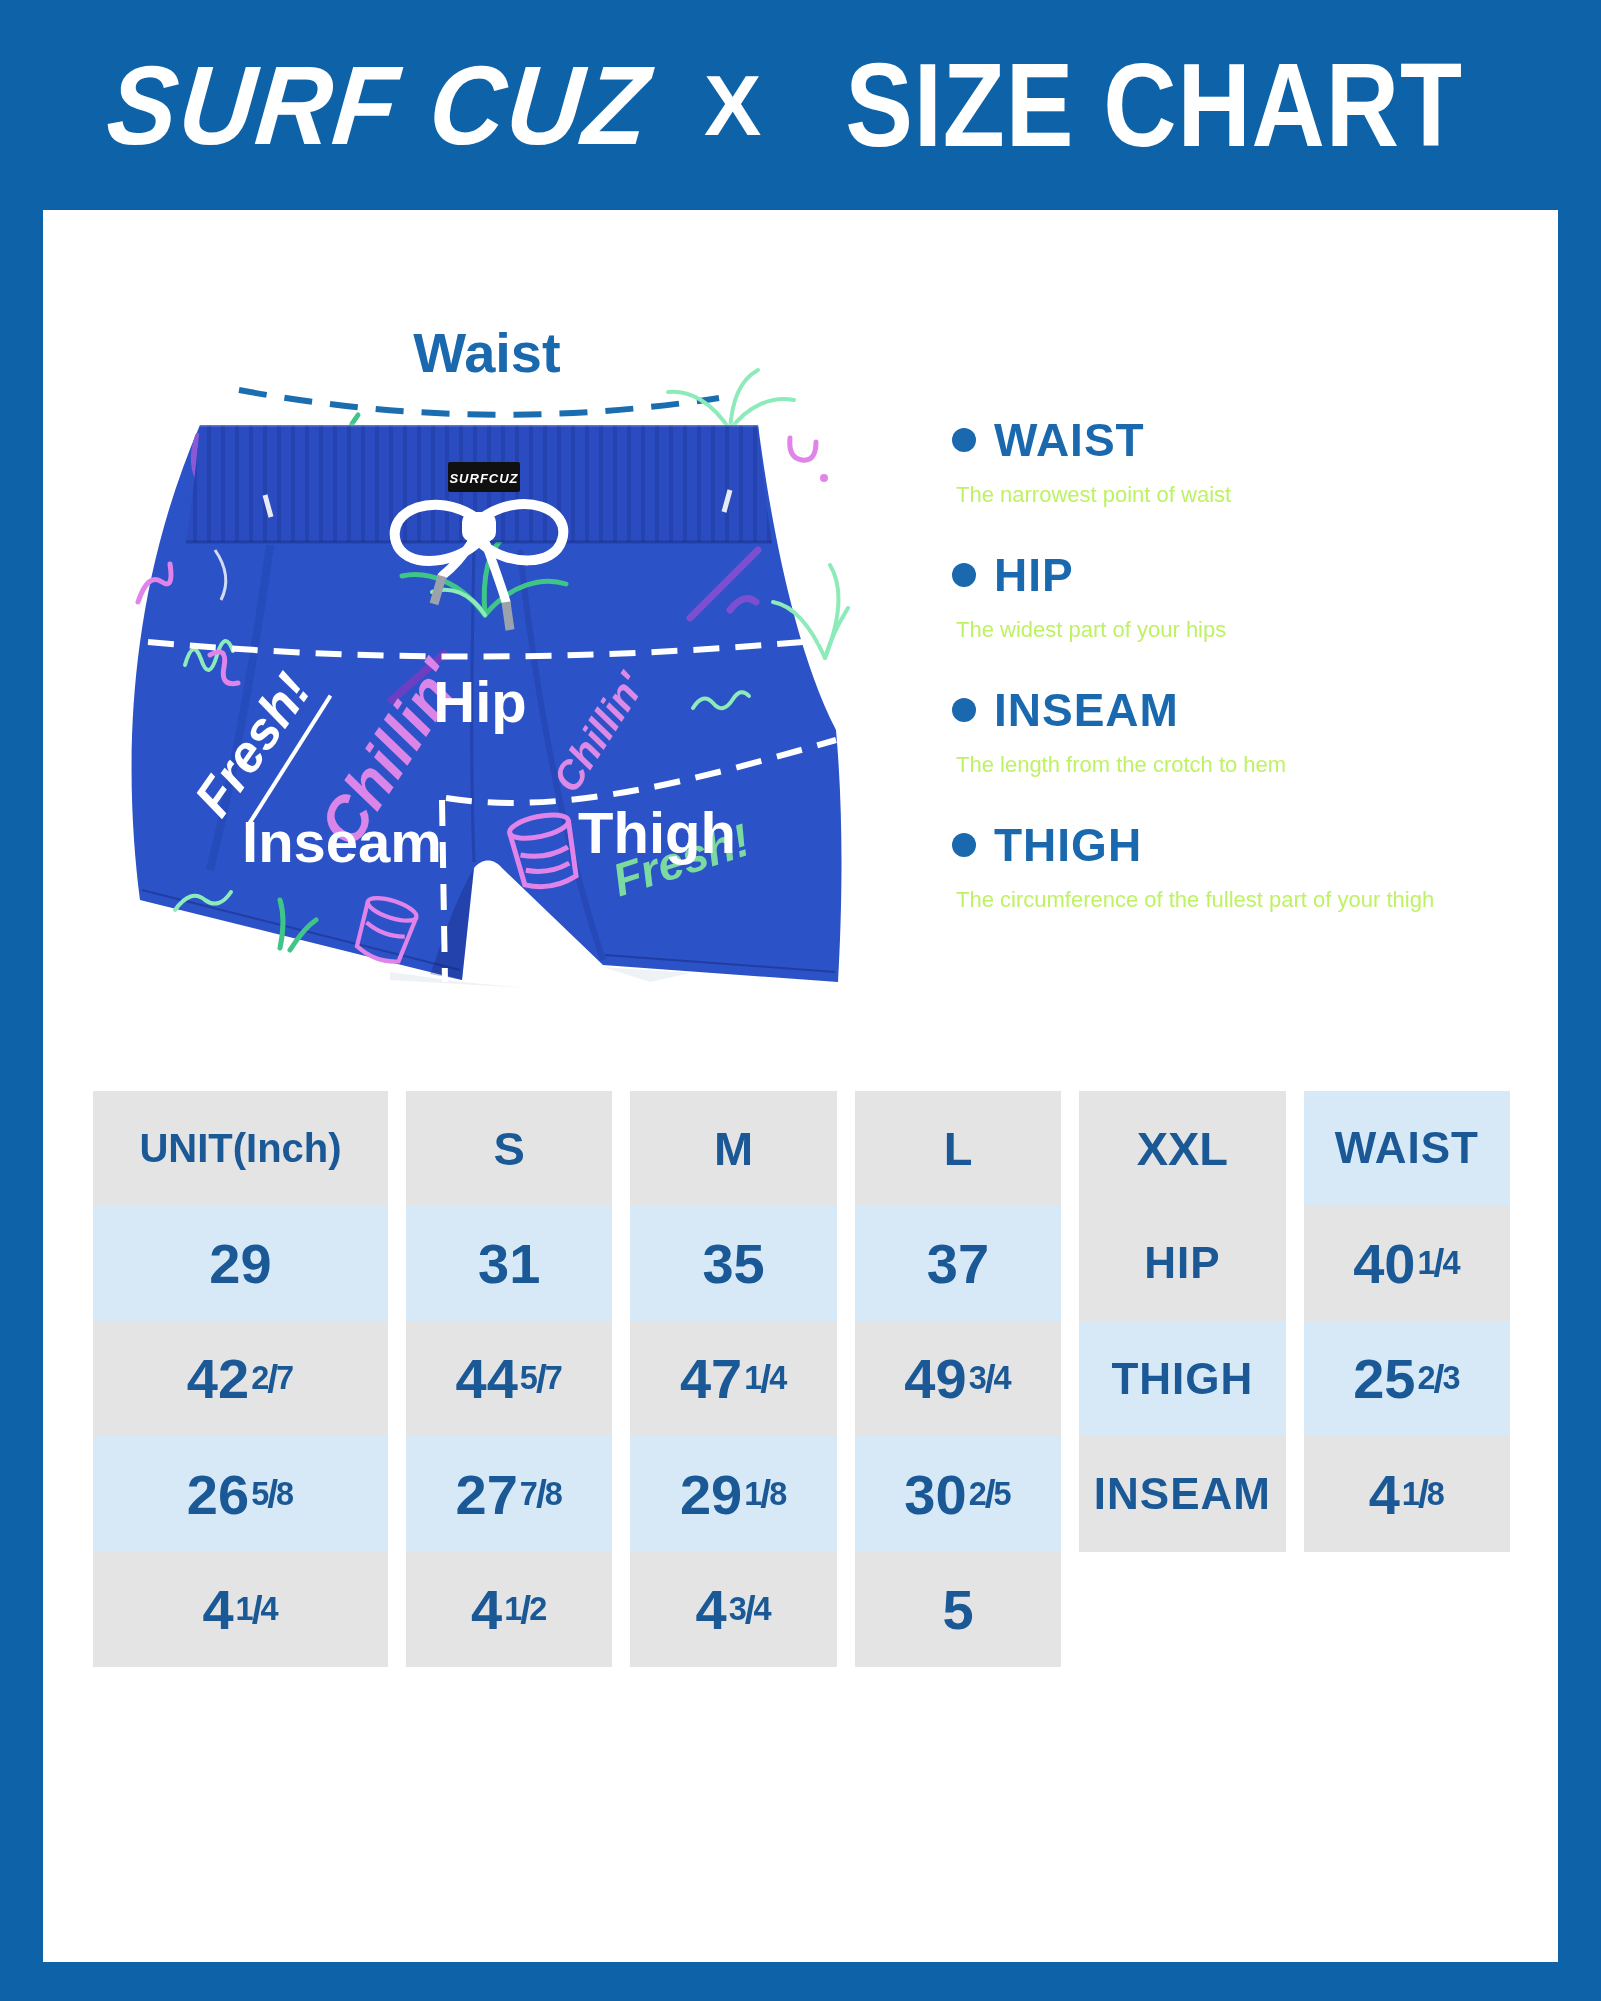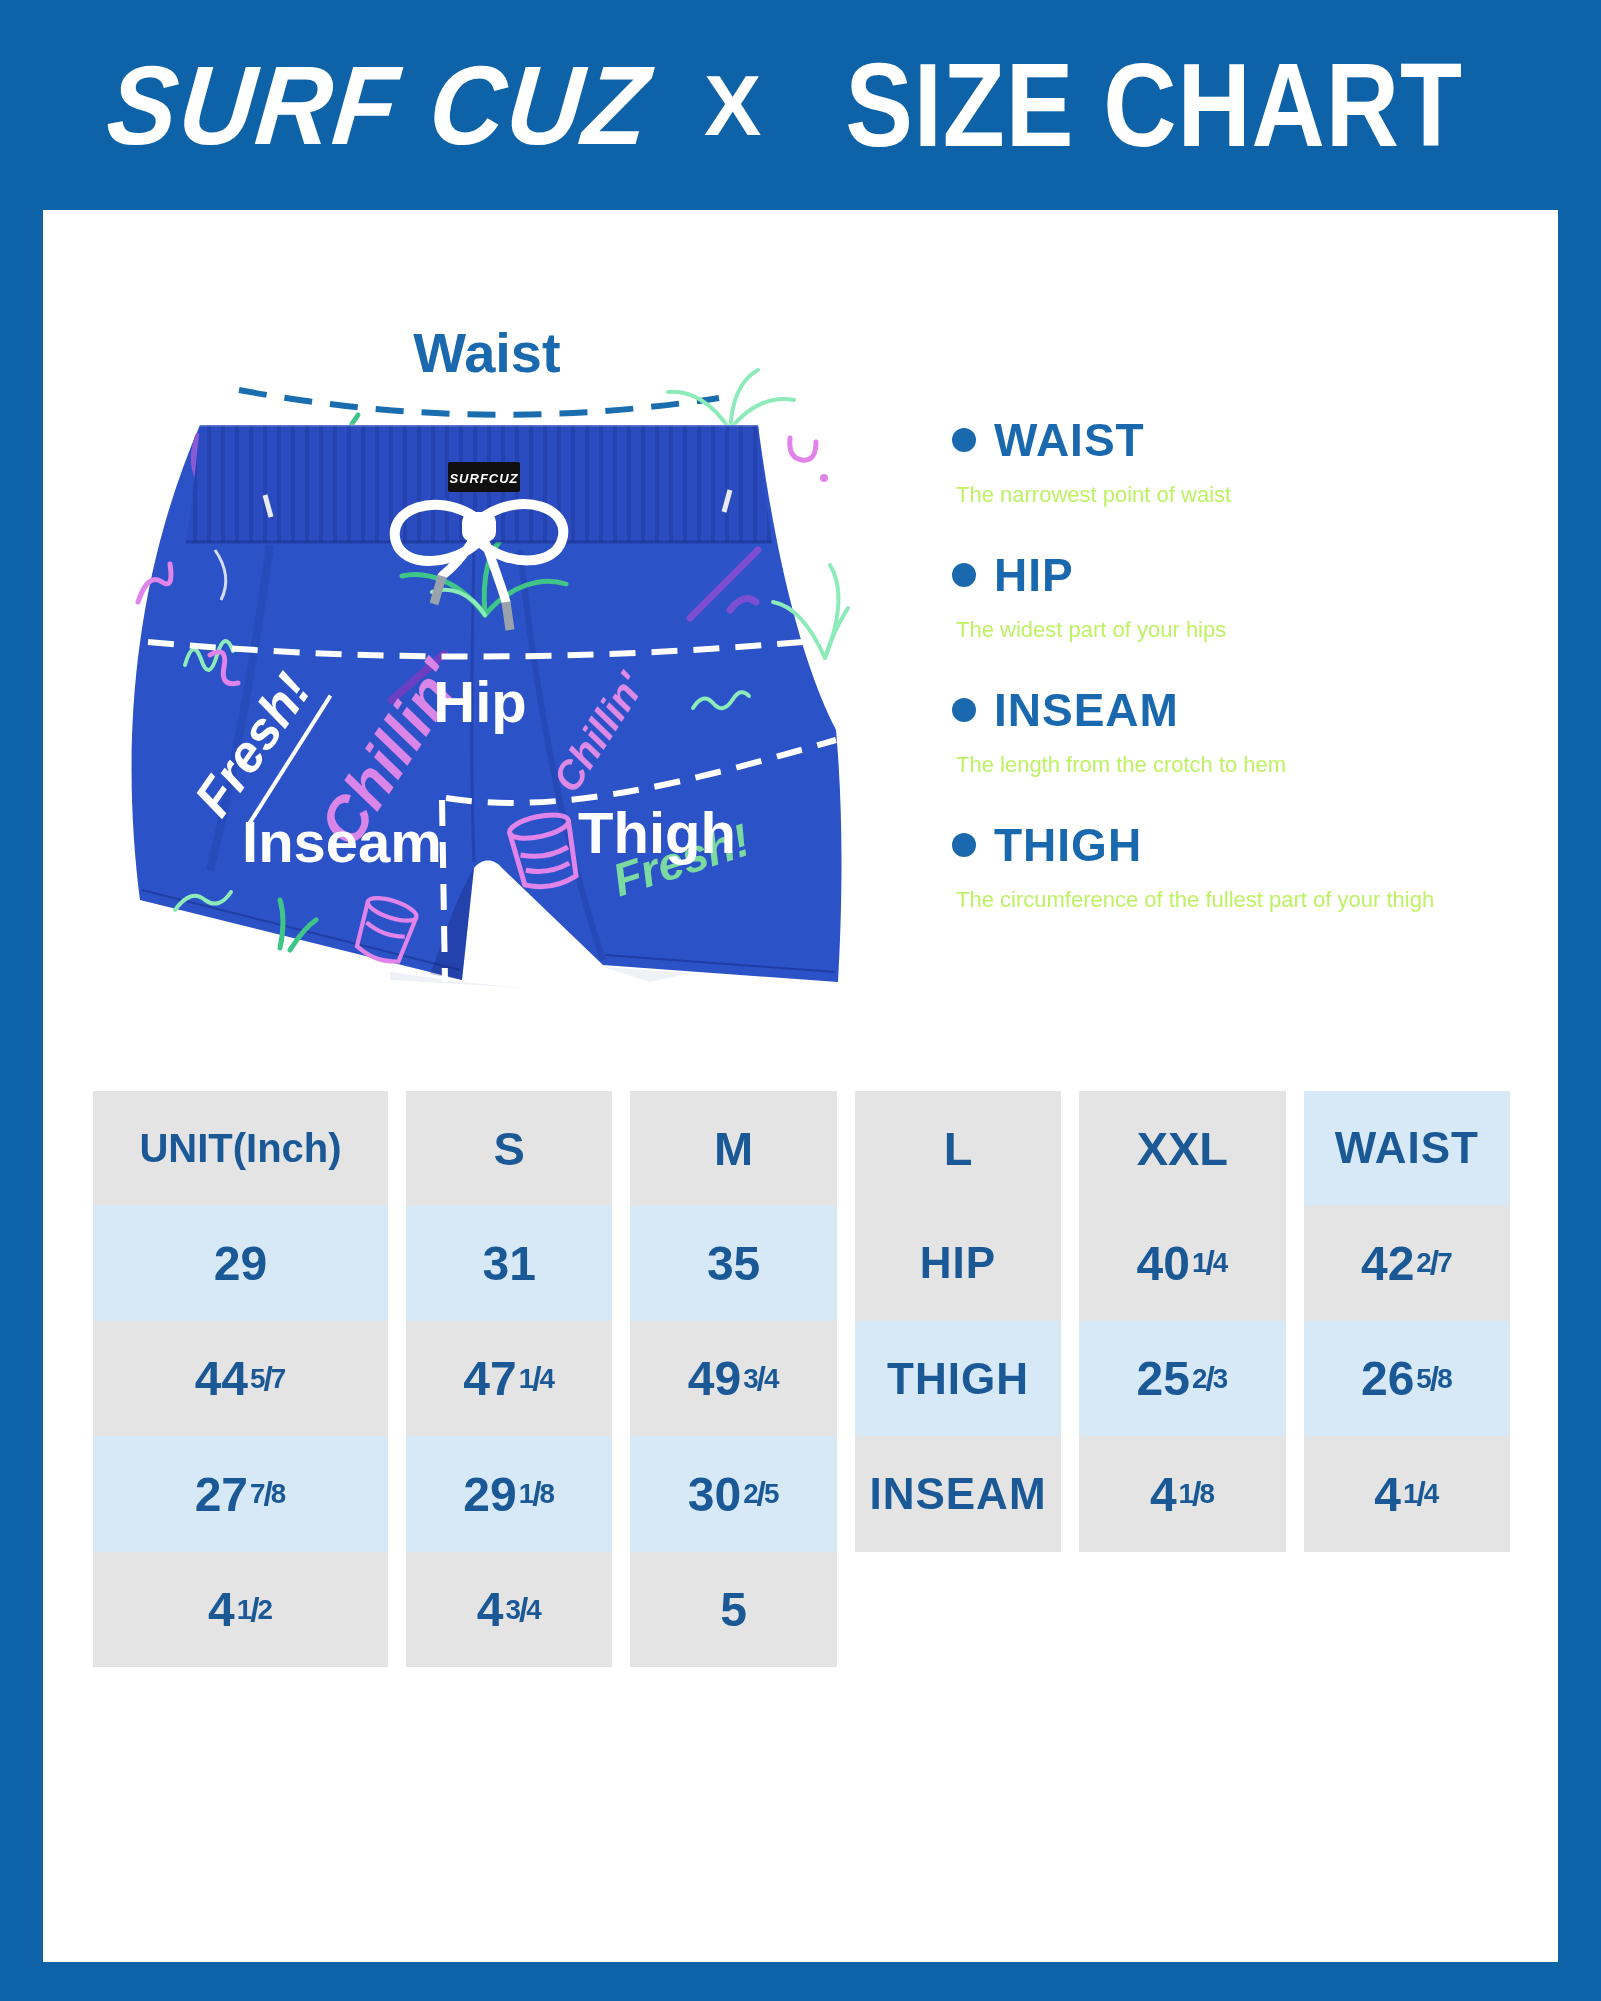--- a/index.html
+++ b/index.html
@@ -26,21 +26,21 @@
   
   .tbl{position:absolute;left:93px;top:1091px;width:1417px;display:grid;
        grid-template-columns:295px repeat(5,1fr);grid-template-rows:114px 116px 115px 116px 115px;
        column-gap:18px;}
   .cell{display:flex;align-items:center;justify-content:center;color:#1a5896;font-weight:bold;}
   .c-gray{background:#e4e4e4;}
   .c-blue{background:#d7e9f7;}
   .t-unit{font-size:40px;}
   .t-size{font-size:47px;}
   .t-rowlabel{font-size:44px;letter-spacing:1px;}
-  .t-val{font-size:48px;align-items:center;}
+  .t-val{font-size:56px;align-items:center;}
   .fr-n{font-size:.58em;vertical-align:.5em;margin-left:2px;}
   .fr-s{font-size:.7em;vertical-align:.06em;margin:0 -2px;}
   .fr-d{font-size:.58em;vertical-align:-.04em;}
 
   
   .footnote{position:absolute;left:103px;top:1741px;width:1320px;font-size:43px;
             color:#1566a9;line-height:1.44;}
   .fn2{padding-left:51px;}
 
   
@@ -216,20 +216,23 @@
       <div class="cell c-blue t-rowlabel">WAIST</div>
       <div class="cell c-blue t-val">
         <span>29</span>
       </div>
       <div class="cell c-blue t-val">
         <span>31</span>
       </div>
       <div class="cell c-blue t-val">
         <span>35</span>
       </div>
+      <div class="cell c-blue t-val">
+        <span>37</span>
+      </div>
       <div class="cell c-gray t-rowlabel">HIP</div>
       <div class="cell c-gray t-val">
         <span>40</span>
         <span class="fr-n">1</span>
         <span class="fr-s">/</span>
         <span class="fr-d">4</span>
       </div>
       <div class="cell c-gray t-val">
         <span>42</span>
         <span class="fr-n">2</span>

